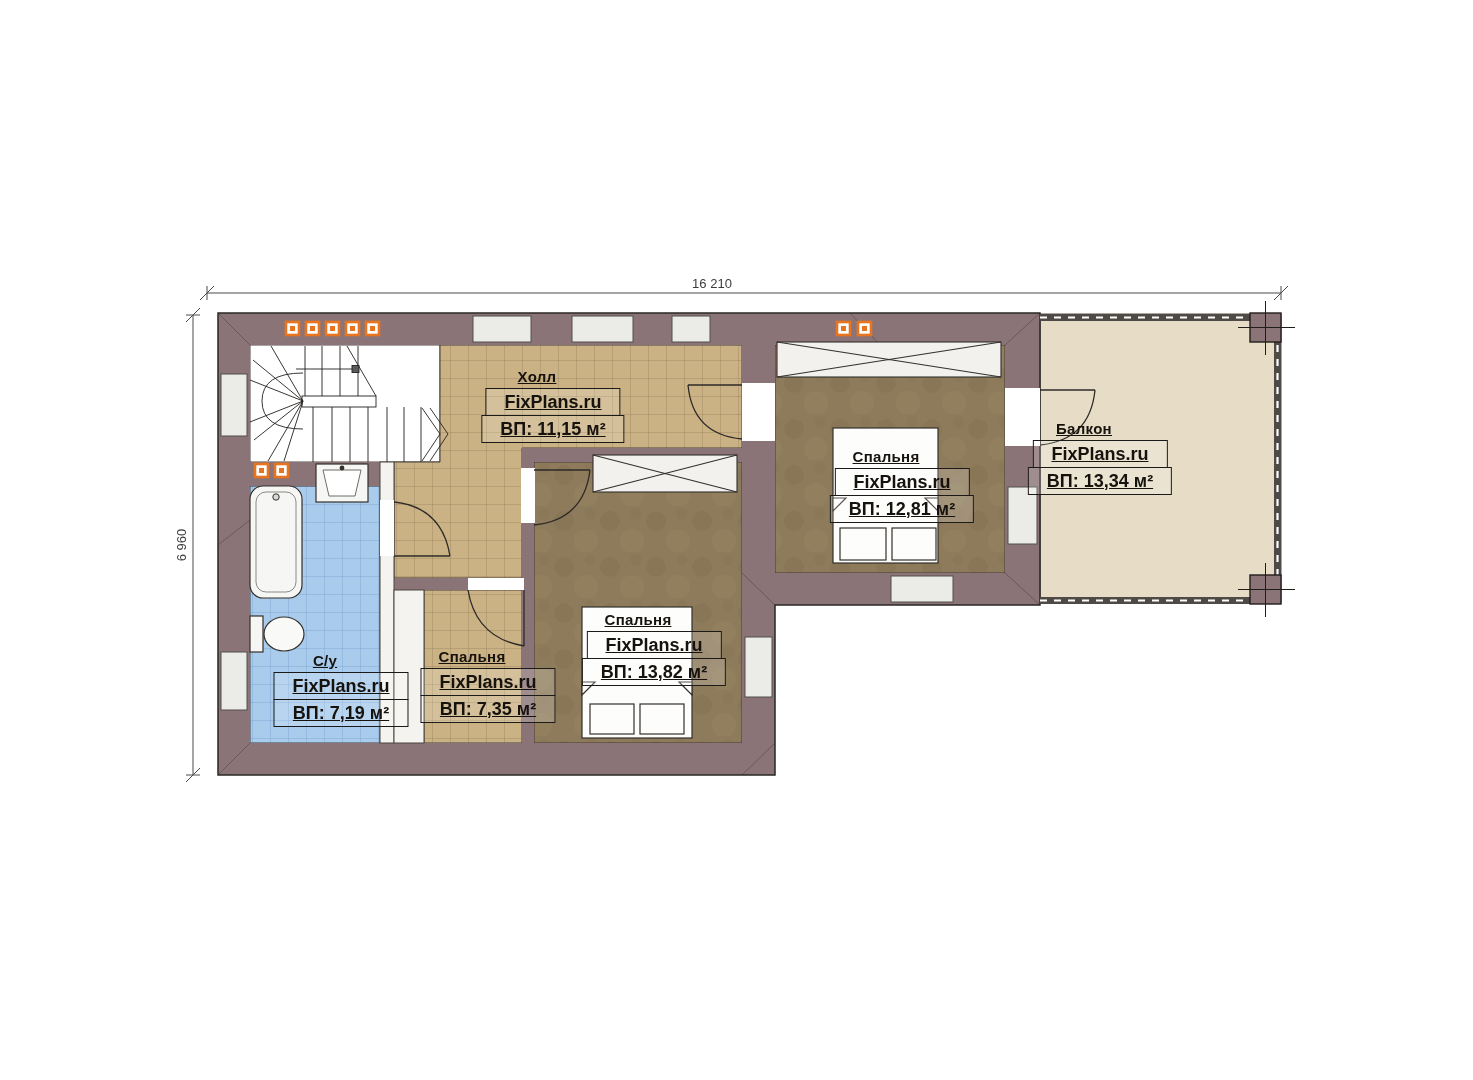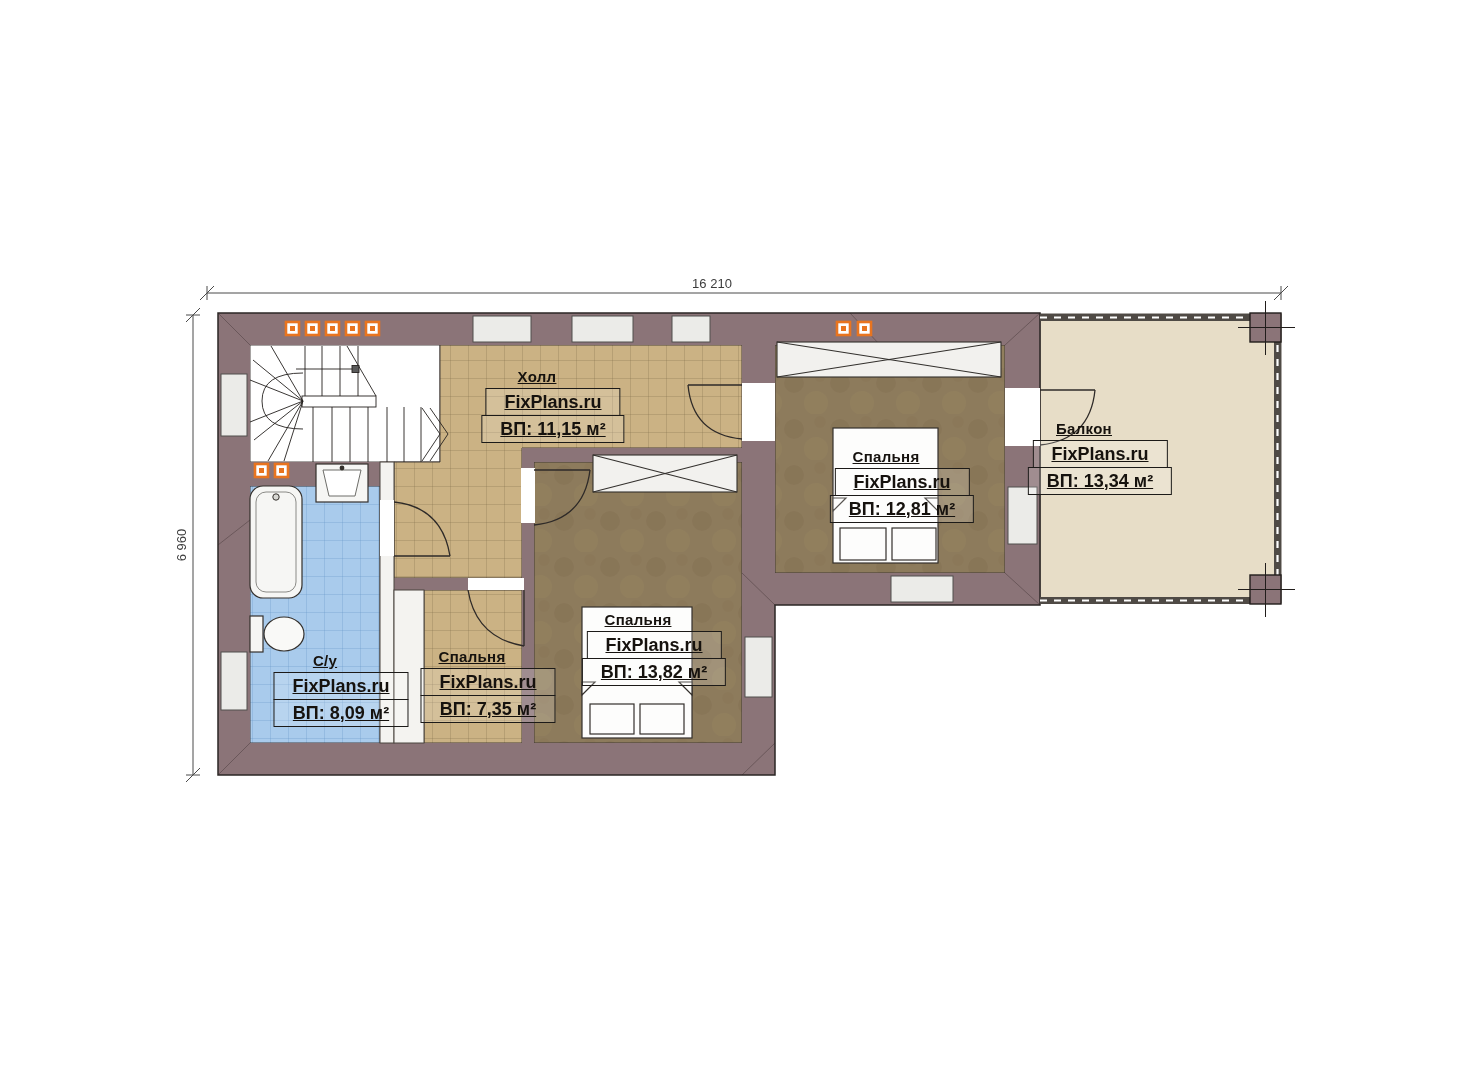--- a/index.html
+++ b/index.html
@@ -283,19 +283,19 @@
 
   <div class="room-label" style="left:472px;top:648px">
     <div class="room-title">Спальня</div>
     <div class="wm-box">FixPlans.ru</div>
     <div class="area-box">ВП: 7,35 м²</div>
   </div>
 
   <div class="room-label" style="left:325px;top:652px">
     <div class="room-title">С/у</div>
     <div class="wm-box">FixPlans.ru</div>
-    <div class="area-box">ВП: 8,09 м²</div>
+    <div class="area-box">ВП: 7,19 м²</div>
   </div>
 
   <div class="dim-label top" style="left:712px;top:276px">16 210</div>
   <div class="dim-label left" style="left:181px;top:545px">6 960</div>
 
 </div>
 
 </body></html>

